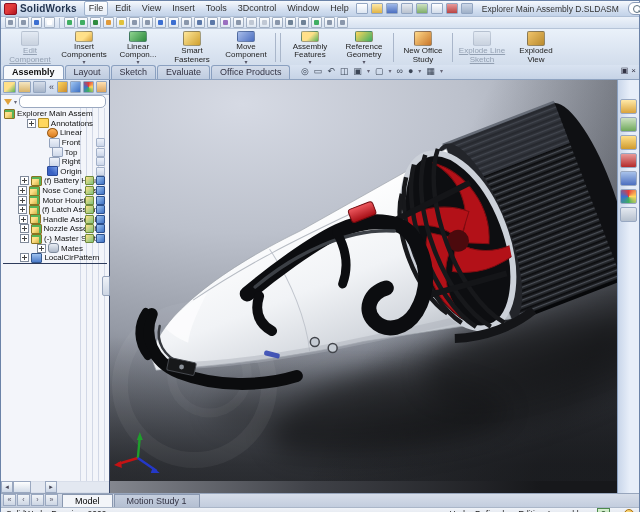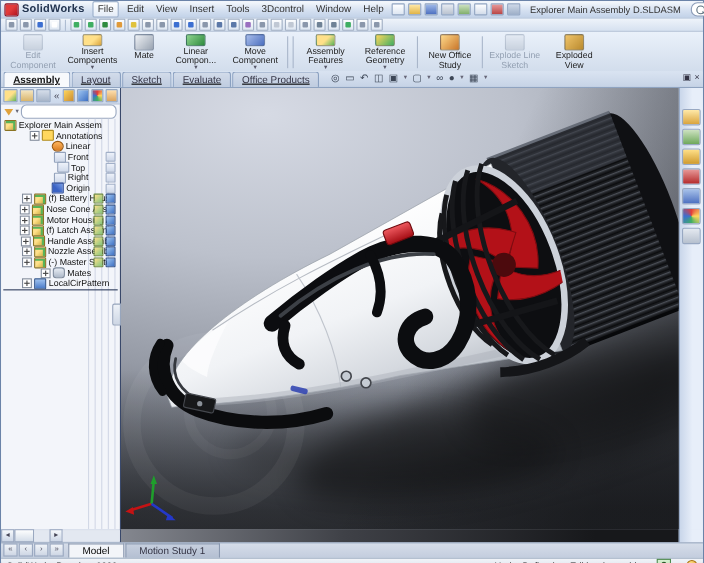--- a/index.html
+++ b/index.html
@@ -29,26 +29,26 @@
   .sico::after{content:"";position:absolute;left:2px;top:2px;right:2px;bottom:2px;background:var(--c,#7f8ca0);border-radius:1px;}
   .ssep{width:1px;height:10px;background:#aebdd2;margin:0 2px;}
   
   .cmdbar{height:35px;display:flex;align-items:stretch;padding:1px 2px 0 2px;
     background:linear-gradient(#eaf1fa,#d2ddec);}
   .cmdbtn{display:flex;flex-direction:column;align-items:center;font-size:8px;line-height:1.08;
     text-align:center;color:#222;padding:1px 3px 0 3px;min-width:34px;}
   .cmdbtn .ci{width:16px;height:13px;border-radius:2px;margin-bottom:1px;border:1px solid rgba(60,80,110,.45);}
   .cmdbtn .cl{max-width:48px;}
   .cmdbtn .dd{font-size:6px;line-height:5px;color:#556;}
-  .cmdbtn.dis{color:#93a0b2;}
+  .cmdbtn.dis{color:#93a0b2;text-decoration:underline;}
   .cmdbtn.dis .ci{opacity:.45;}
   .csep{width:1px;background:#a9b6ca;margin:3px 2px;}
   
   .tabrow{height:14px;background:linear-gradient(#d9e3f1,#c6d3e6);display:flex;align-items:flex-start;
-    padding-left:2px;position:relative;border-bottom:1px solid #8fa3c0;text-decoration:underline;}
+    padding-left:2px;position:relative;border-bottom:1px solid #8fa3c0;}
   .ctab{font-size:9px;padding:0 8px;height:13px;line-height:13px;background:linear-gradient(#d3dcea,#bfcce0);
     border:1px solid #8aa0c0;border-bottom:none;border-radius:3px 3px 0 0;margin-right:1px;color:#334;}
   .ctab.active{background:#f7f9fc;font-weight:bold;color:#111;}
   .headsup{position:absolute;left:300px;top:1px;display:flex;gap:5px;align-items:center;font-size:9px;color:#3c4656;}
   .headsup .hi{display:flex;align-items:center;gap:1px;}
   .docbtns{position:absolute;right:3px;top:1px;display:flex;gap:3px;font-size:8px;color:#334;}
   
   .main{flex:0 0 401px;display:flex;position:relative;}
   .panel{width:108px;background:#f3f5fa;border-right:1px solid #39486a;position:relative;display:flex;flex-direction:column;}
   .phead{height:14px;display:flex;align-items:center;gap:2px;padding:0 2px;
@@ -182,27 +182,27 @@
     <div class="cmdbtn dis">
       <span class="ci" style="background:linear-gradient(#dfe5ee,#aeb8c6)"></span>
       <span class="cl">Edit Component</span>
     </div>
     <div class="cmdbtn">
       <span class="ci" style="background:linear-gradient(135deg,#ffe089 55%,#d9a33c)"></span>
       <span class="cl">Insert Components</span>
       <span class="dd">▾</span>
     </div>
     <div class="cmdbtn">
-      <span class="ci" style="background:linear-gradient(135deg,#eef1f5,#9aa4b2)"></span>
-      <span class="cl">Mate</span>
-    </div>
-    <div class="cmdbtn">
       <span class="ci" style="background:linear-gradient(135deg,#8fd48f,#2e8b3e)"></span>
       <span class="cl">Linear Compon...</span>
       <span class="dd">▾</span>
+    </div>
+    <div class="cmdbtn">
+      <span class="ci" style="background:linear-gradient(135deg,#ffe79a,#cfa02e)"></span>
+      <span class="cl">Smart Fasteners</span>
     </div>
     <div class="cmdbtn">
       <span class="ci" style="background:linear-gradient(135deg,#a8bdea,#4c6fc0)"></span>
       <span class="cl">Move Component</span>
       <span class="dd">▾</span>
     </div>
     <span class="csep"></span>
     <span class="csep"></span>
     <div class="cmdbtn">
       <span class="ci" style="background:linear-gradient(135deg,#ffe089 50%,#58b358)"></span>

